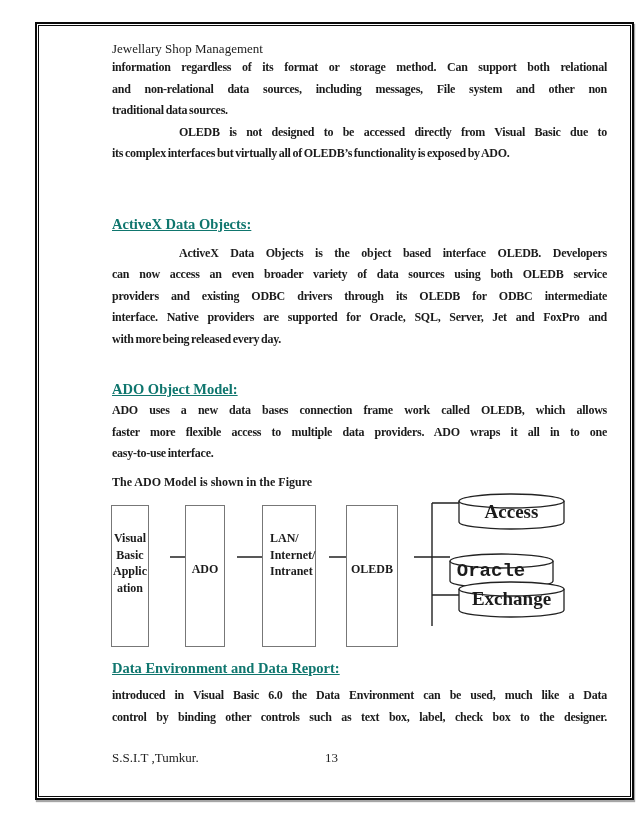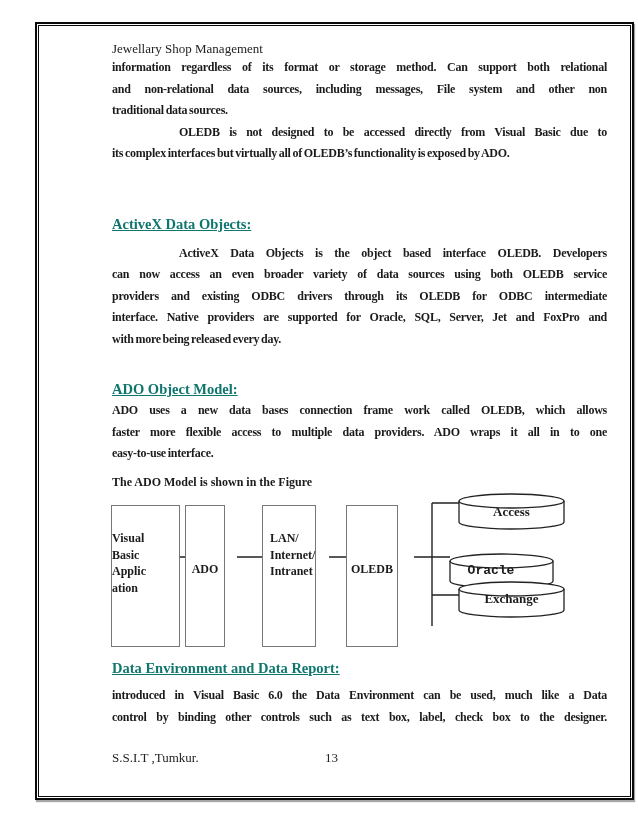--- a/index.html
+++ b/index.html
@@ -27,25 +27,25 @@
   .h1{margin:48px 0 0;}
   .h2{margin:28px 0 0;}
   .h3{margin:6px 0 0;}
 
   .caption{margin:7px 0 0;font-weight:bold;font-size:12px;line-height:21.5px;}
 
   .diagram{position:relative;height:158px;margin-top:0;}
   .diagram svg{position:absolute;left:0;top:0;}
   .dbox{position:absolute;top:12px;height:142px;border:1px solid #777;background:#fff;
         font-weight:bold;font-size:12px;line-height:16.5px;white-space:pre-line;box-sizing:border-box;}
-  .dbox.b1{left:-1px;width:69px;padding:24px 0 0 0;}
+  .dbox.b1{left:-1px;width:38px;padding:24px 0 0 0;text-align:center;}
   .dbox.b2{left:73px;width:40px;padding-top:55px;text-align:center;}
   .dbox.b3{left:150px;width:54px;padding:24px 0 0 7px;}
   .dbox.b4{left:234px;width:52px;padding-top:55px;text-align:center;}
-  .cyl-label{position:absolute;height:16px;line-height:16px;font-weight:bold;font-size:13px;text-align:center;}
+  .cyl-label{position:absolute;height:16px;line-height:16px;font-weight:bold;font-size:19px;text-align:center;}
   .cyl-access{left:347px;top:11px;width:105px;}
   .cyl-oracle{left:338px;top:70px;width:82px;font-family:Liberation Mono, monospace;}
   .cyl-exchange{left:347px;top:98px;width:105px;}
 
   .page-footer{position:relative;margin-top:21px;font-size:13px;line-height:17px;color:#222;}
   .footer-page-num{position:absolute;left:213px;top:0;}
 </style>
 </head>
 <body>
 

